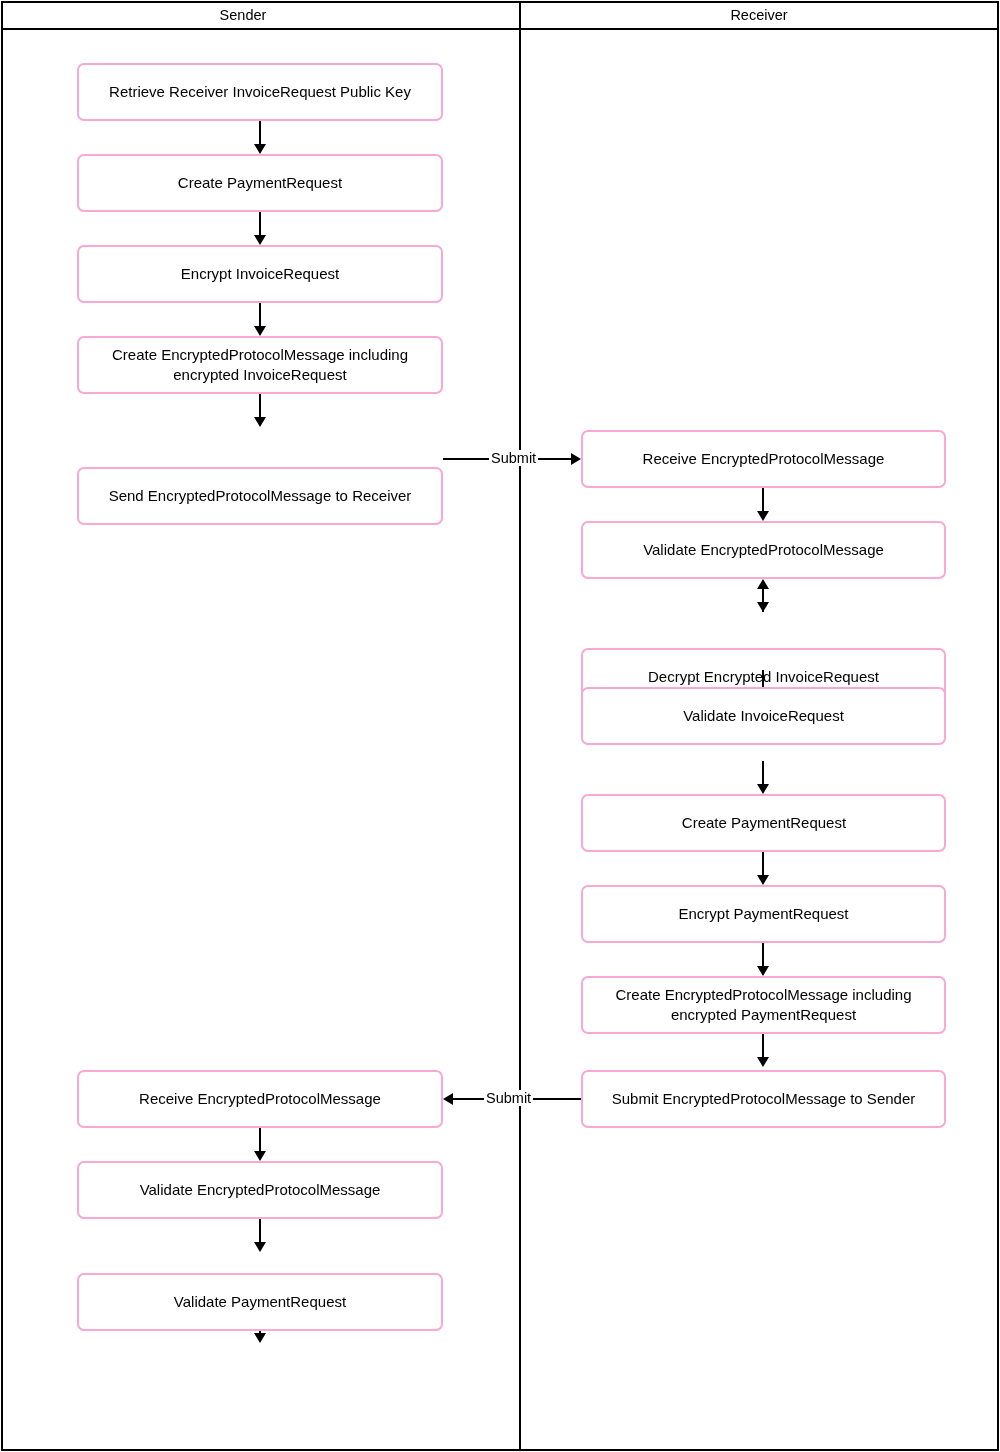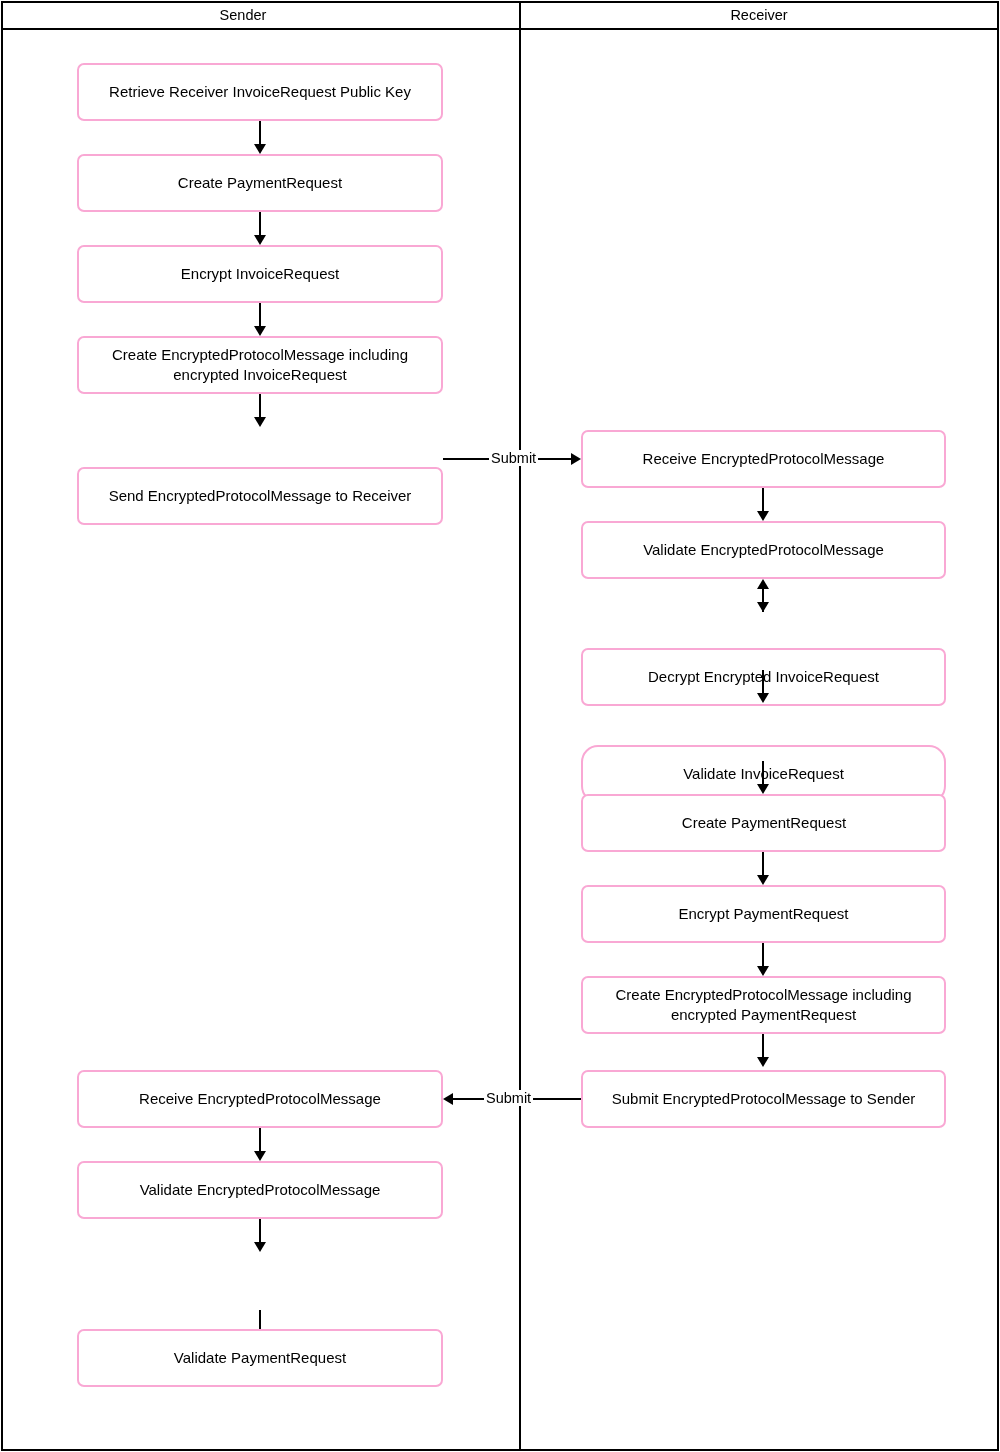--- a/index.html
+++ b/index.html
@@ -165,37 +165,37 @@
   <div class="conn-v" style="left:259px; top:1128px; height:23px;"></div>
   <div class="arrow-down" style="left:254px; top:1151px;"></div>
 
   <div class="node lane-sender" style="top:1161px;">Validate EncryptedProtocolMessage</div>
   <div class="conn-v" style="left:259px; top:1219px; height:23px;"></div>
   <div class="arrow-down" style="left:254px; top:1242px;"></div>
 
   <div class="conn-v" style="left:259px; top:1310px; height:23px;"></div>
   <div class="arrow-down" style="left:254px; top:1333px;"></div>
 
-  <div class="node lane-sender" style="top:1329px;">Validate PaymentRequest</div>
+  <div class="node lane-sender" style="top:1273px;">Validate PaymentRequest</div>
 
   <div class="node lane-receiver" style="top:430px;">Receive EncryptedProtocolMessage</div>
   <div class="conn-v" style="left:762px; top:488px; height:23px;"></div>
   <div class="arrow-down" style="left:757px; top:511px;"></div>
 
   <div class="node lane-receiver" style="top:521px;">Validate EncryptedProtocolMessage</div>
 
   <div class="conn-v" style="left:762px; top:581px; height:31px;"></div>
   <div class="arrow-up" style="left:757px; top:579px;"></div>
   <div class="arrow-down" style="left:757px; top:602px;"></div>
 
   <div class="node lane-receiver" style="top:612px;margin-top:36px;">Decrypt Encrypted InvoiceRequest</div>
   <div class="conn-v" style="left:762px; top:670px; height:23px;"></div>
   <div class="arrow-down" style="left:757px; top:693px;"></div>
 
-  <div class="node lane-receiver" style="top:745px;border-radius:17px;">Validate InvoiceRequest</div>
+  <div class="node lane-receiver" style="top:687px;">Validate InvoiceRequest</div>
   <div class="conn-v" style="left:762px; top:761px; height:23px;"></div>
   <div class="arrow-down" style="left:757px; top:784px;"></div>
 
   <div class="node lane-receiver" style="top:794px;padding-left:9px;">Create PaymentRequest</div>
   <div class="conn-v" style="left:762px; top:852px; height:23px;"></div>
   <div class="arrow-down" style="left:757px; top:875px;"></div>
 
   <div class="node lane-receiver" style="top:885px;">Encrypt PaymentRequest</div>
   <div class="conn-v" style="left:762px; top:943px; height:23px;"></div>
   <div class="arrow-down" style="left:757px; top:966px;"></div>

